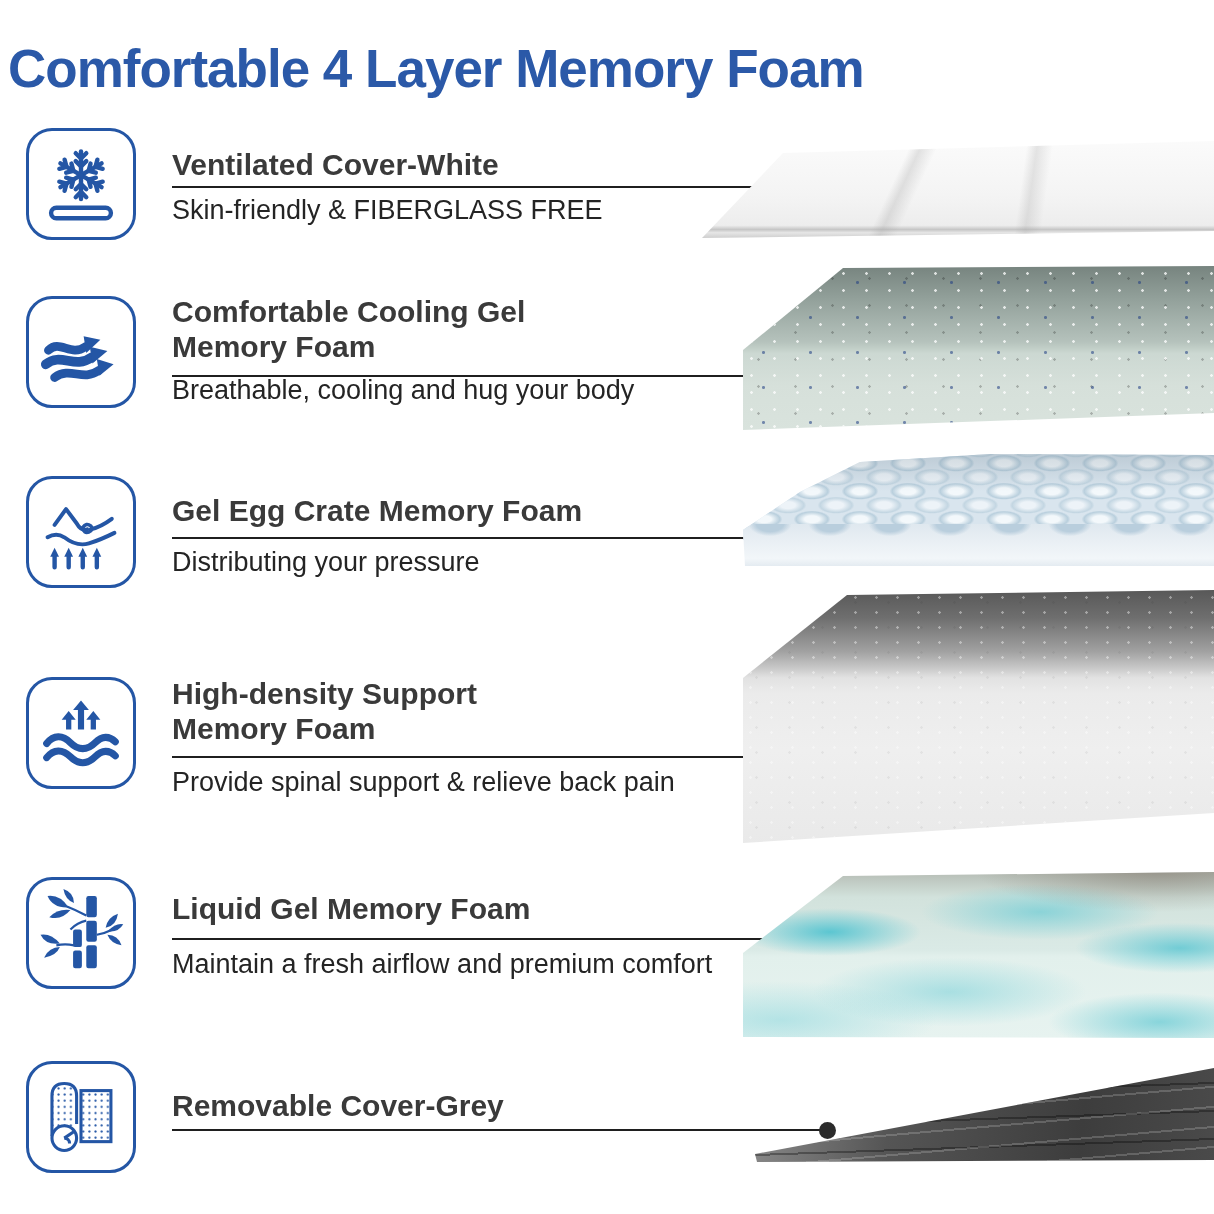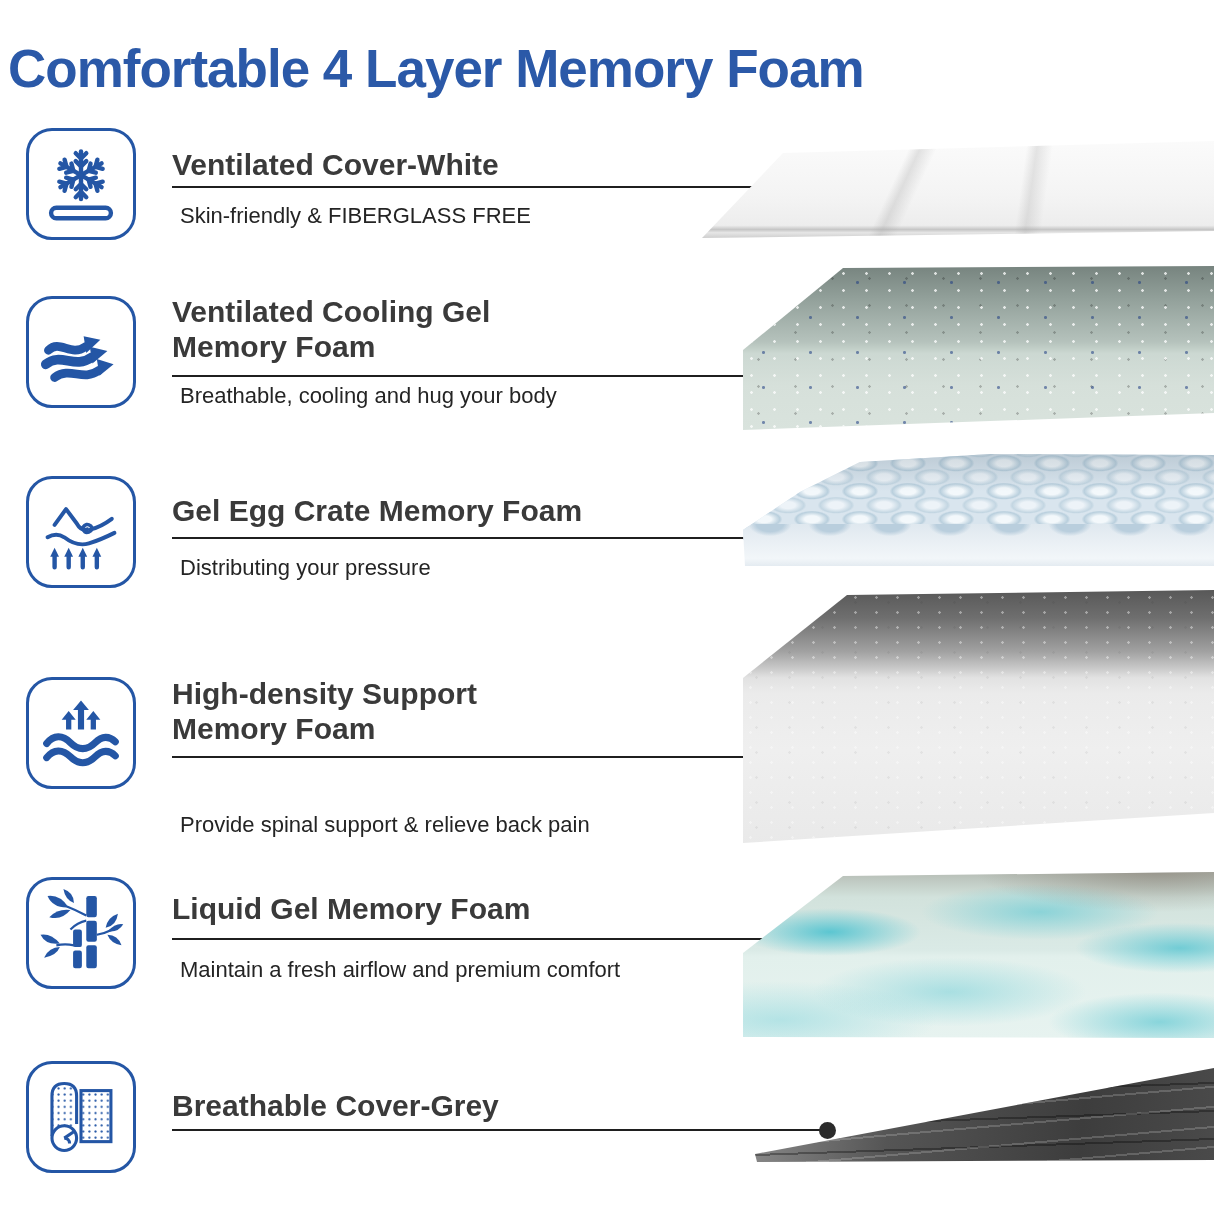--- a/index.html
+++ b/index.html
@@ -17,23 +17,23 @@
     display:flex;align-items:center;justify-content:center;
   }
   .icon-box svg{width:88px;height:88px;display:block;}
   .ib1{top:128px}.ib2{top:296px}.ib3{top:476px}.ib4{top:677px}.ib5{top:877px}.ib6{top:1061px}
   .f-title{
     position:absolute;left:172px;margin:0;font-size:30px;line-height:35px;
     font-weight:bold;color:#3a3a3a;white-space:pre-line;
   }
   .t1{top:147px}.t2{top:294px}.t3{top:493px}.t4{top:676px}.t5{top:891px}.t6{top:1088px}
   .f-desc{
-    position:absolute;left:172px;margin:8px;font-size:22px;color:#242424;
-  }
-  .d1{top:195px}.d2{top:375px}.d3{top:547px}.d4{top:804px}.d5{top:949px}
+    position:absolute;left:172px;margin:0;font-size:27px;color:#242424;
+  }
+  .d1{top:195px}.d2{top:375px}.d3{top:547px}.d4{top:767px}.d5{top:949px}
   .rule{position:absolute;left:172px;height:2px;background:#1f1f1f;}
   .ru1{top:186px;width:589px}.ru2{top:375px;width:648px}.ru3{top:537px;width:648px}
   .ru4{top:756px;width:648px}.ru5{top:938px;width:648px}.ru6{top:1129px;width:648px}
   .dot{position:absolute;width:17px;height:17px;border-radius:50%;background:#2b2b2b;}
   .do1{left:759px;top:179px}.do2{left:819px;top:368px}.do3{left:819px;top:530px}
   .do4{left:819px;top:749px}.do5{left:819px;top:931px}.do6{left:819px;top:1122px}
 
   .layer{position:absolute;overflow:hidden;}
   
   .L1{left:700px;top:138px;width:514px;height:104px;
@@ -138,21 +138,21 @@
         <path d="M10,64 C27,50 43,70 62,56" stroke-width="11"></path>
         <path d="M20,79 C38,66 52,84 70,71" stroke-width="10"></path>
       </g>
       <g fill="#2456a5">
         <polygon points="53,32 72,36 56,51"></polygon>
         <polygon points="60,44 80,49 63,63"></polygon>
         <polygon points="68,58 87,64 71,77"></polygon>
       </g>
     </svg>
   </div>
-  <h2 class="f-title t2">Ventilated Cooling Gel
+  <h2 class="f-title t2">Comfortable Cooling Gel
 Memory Foam</h2>
   <div class="rule ru2"></div>
   <p class="f-desc d2">Breathable, cooling and hug your body</p>
   <div class="dot do2"></div>
   <div class="layer L2"></div>
 </section>
 
 <section>
   <div class="icon-box ib3">
     <svg viewBox="0 0 100 100">
@@ -243,17 +243,17 @@
       </defs>
       <g stroke="#2456a5" stroke-width="3.5" fill="none">
         <rect x="50" y="20" width="34" height="58" fill="url(#i6dots)"></rect>
         <path d="M17,72 V26 Q17,12 31,12 Q45,12 45,26 V58" fill="url(#i6dots)"></path>
         <circle cx="31" cy="74" r="14" fill="#ffffff"></circle>
         <path d="M31,74 L43,66"></path>
         <path d="M31,74 a6,6 0 0 1 6,6"></path>
       </g>
     </svg>
   </div>
-  <h2 class="f-title t6">Breathable Cover-Grey</h2>
+  <h2 class="f-title t6">Removable Cover-Grey</h2>
   <div class="rule ru6"></div>
   <div class="dot do6"></div>
   <div class="layer L6"></div>
 </section>
 
 </body></html>

